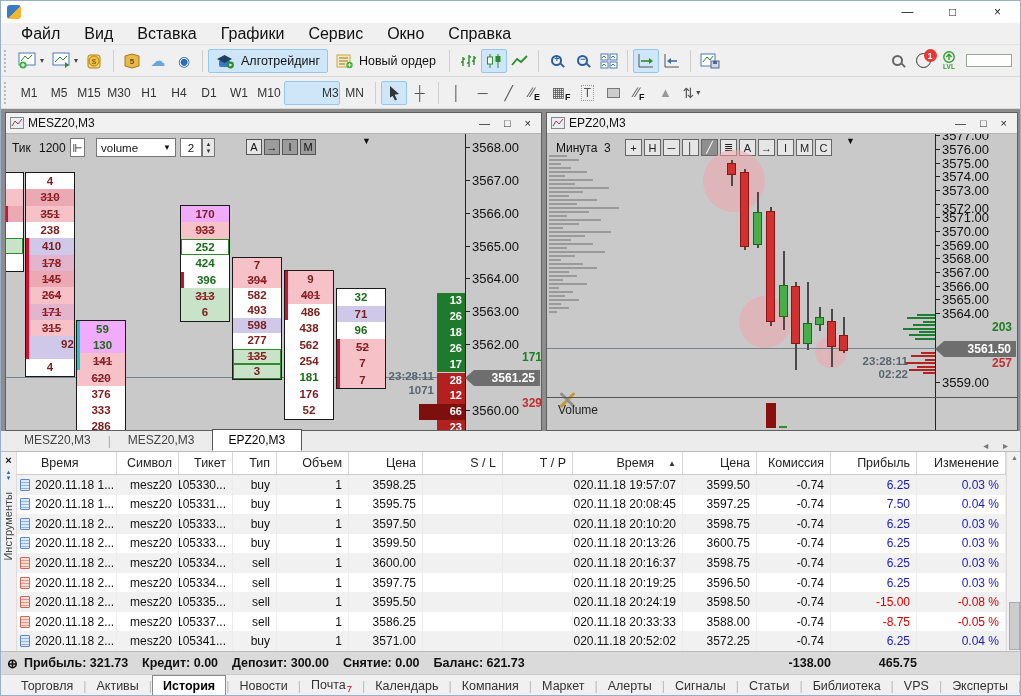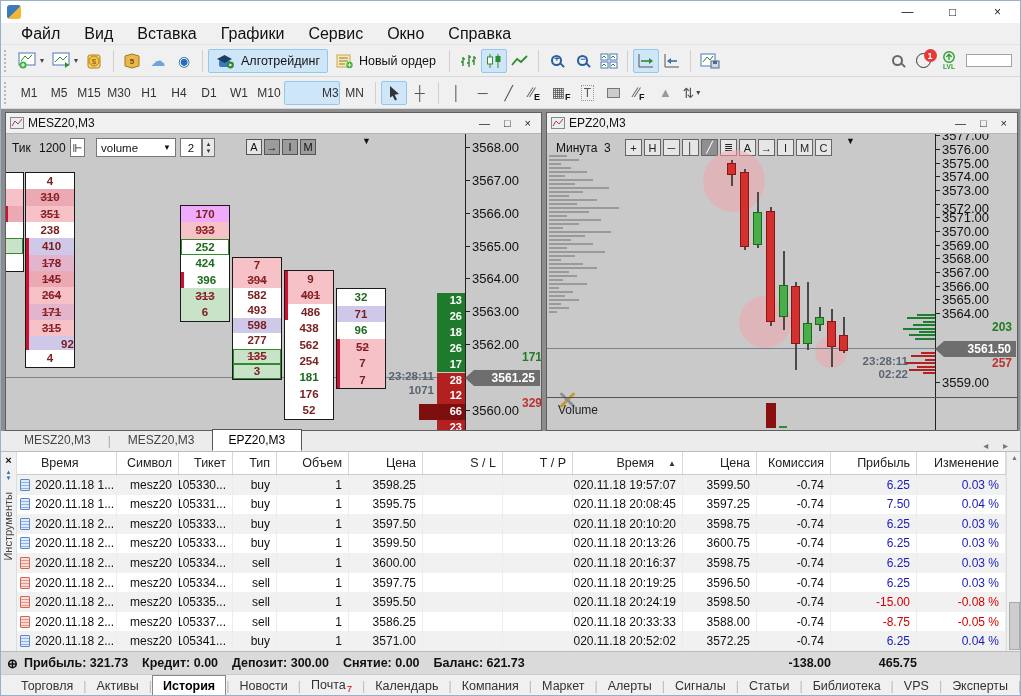--- a/index.html
+++ b/index.html
@@ -414,22 +414,31 @@
             <div class="fp-cell" style="height: 16.35px; line-height: 16.35px;">4</div>
             <div class="fp-cell bg-pp st" style="height: 16.35px; line-height: 16.35px;">310</div>
             <div class="fp-cell bg-p st" style="height: 16.35px; line-height: 16.35px;">351</div>
             <div class="fp-cell" style="height: 16.35px; line-height: 16.35px;">238</div>
             <div class="fp-cell bg-l lb-red" style="height: 16.35px; line-height: 16.35px;">410</div>
             <div class="fp-cell bg-lp st lb-red" style="height: 16.35px; line-height: 16.35px;">178</div>
             <div class="fp-cell bg-pp st lb-red" style="height: 16.35px; line-height: 16.35px;">145</div>
             <div class="fp-cell bg-p st lb-red" style="height: 16.35px; line-height: 16.35px;">264</div>
             <div class="fp-cell bg-lp st lb-red" style="height: 16.35px; line-height: 16.35px;">171</div>
             <div class="fp-cell bg-p st lb-red" style="height: 16.35px; line-height: 16.35px;">315</div>
-            <div class="fp-cell bg-l lb-red" style="height: 14px; line-height: 16.35px; padding-left: 32px;">92</div>
+            <div class="fp-cell bg-l lb-red" style="height: 23px; line-height: 16.35px; padding-left: 32px;">92</div>
             <div class="fp-cell" style="height: 16.35px; line-height: 16.35px;">4</div>
+          </div>
+          <div class="fp-col" style="left: 70px; top: 186px; width: 50px;">
+            <div class="fp-cell bg-b t-g lb-cyan" style="height: 16.2px; line-height: 16.2px;">59</div>
+            <div class="fp-cell bg-b t-g lb-cyan" style="height: 16.2px; line-height: 16.2px;">130</div>
+            <div class="fp-cell bg-p st lb-cyan" style="height: 16.2px; line-height: 16.2px;">141</div>
+            <div class="fp-cell bg-p st" style="height: 16.2px; line-height: 16.2px;">620</div>
+            <div class="fp-cell" style="height: 16.2px; line-height: 16.2px;">376</div>
+            <div class="fp-cell" style="height: 16.2px; line-height: 16.2px;">333</div>
+            <div class="fp-cell" style="height: 16.2px; line-height: 16.2px;">286</div>
           </div>
           <div class="fp-col" style="left: 174px; top: 71px; width: 50px;">
             <div class="fp-cell bg-b" style="height: 16.4px; line-height: 16.4px;">170</div>
             <div class="fp-cell bg-p st" style="height: 16.4px; line-height: 16.4px;">933</div>
             <div class="fp-cell t-g o-g" style="height: 16.4px; line-height: 16.4px;">252</div>
             <div class="fp-cell t-g" style="height: 16.4px; line-height: 16.4px;">424</div>
             <div class="fp-cell t-g lb-red" style="height: 16.4px; line-height: 16.4px;">396</div>
             <div class="fp-cell bg-g st" style="height: 16.4px; line-height: 16.4px;">313</div>
             <div class="fp-cell bg-g" style="height: 16.4px; line-height: 16.4px;">6</div>
           </div>

